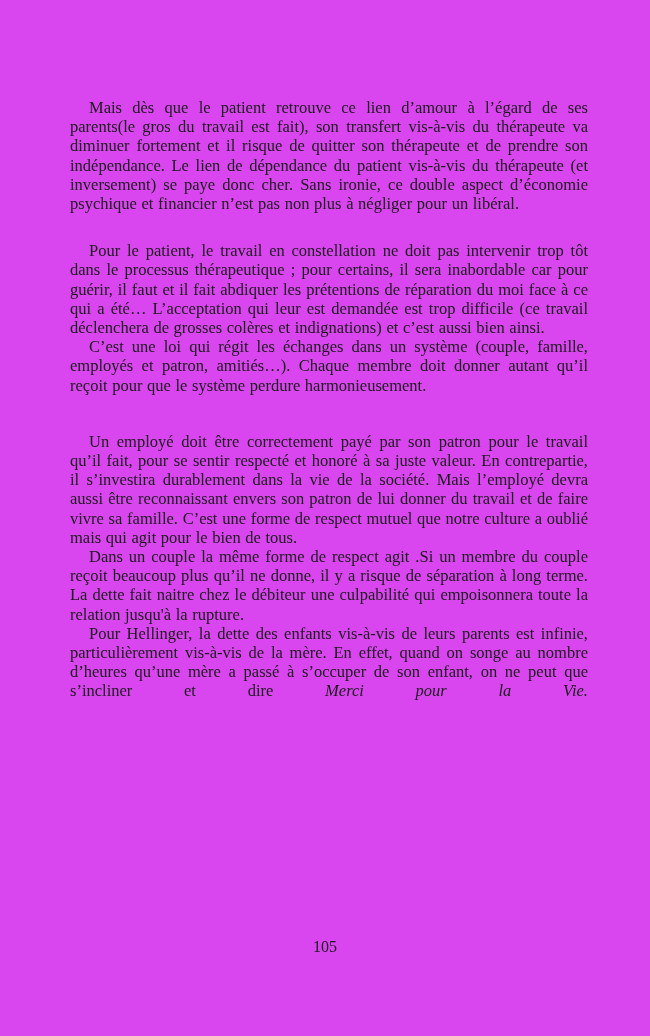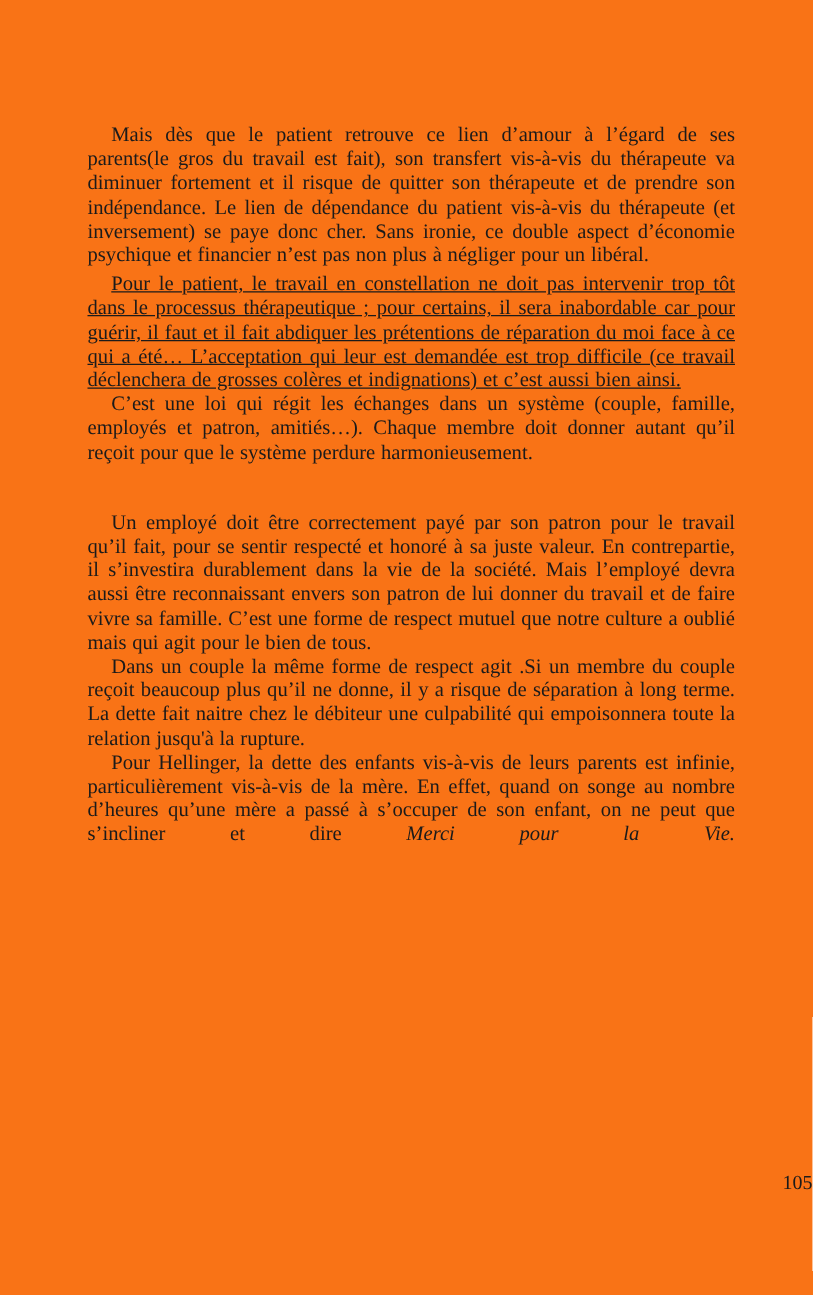--- a/index.html
+++ b/index.html
@@ -1,46 +1,46 @@
 <!DOCTYPE html>
 <html><head>
 <meta charset="utf-8">
 <style>
   html, body { margin: 0; padding: 0; background: #ffffff; }
   .page {
     position: relative;
     width: 650px;
     height: 1036px;
-    background: #f97316;
+    background: #d946ef;
     box-sizing: border-box;
     padding: 98px 62px 0 70px;
     font-family: "Liberation Serif", "DejaVu Serif", serif;
     color: #1b1b1b;
     overflow: hidden;
   }
   .text-block { width: 518px; }
   .para {
     margin: 0;
     font-size: 16.5px;
     line-height: 19.2px;
     text-align: justify;
     text-indent: 19px;
     word-spacing: 0.5px;
   }
-  .gap-sm { margin-top: 4px; text-decoration: underline; }
+  .gap-sm { margin-top: 28px; }
   .gap-md { }
   .gap-lg { margin-top: 37px; font-family: Liberation Serif, serif; }
   .last-justify { text-align-last: justify; }
   .para em { }
   .page-number {
     position: absolute;
     left: 0;
     right: 0;
     bottom: 80px;
-    text-align: right;
+    text-align: center;
     font-size: 16px;
     color: #1b1b1b;
   }
 </style>
 </head>
 <body>
 
 <div class="page">
   <div class="text-block">
     <p class="para">Mais dès que le patient retrouve ce lien d’amour à l’égard de ses parents(le gros du travail est fait), son transfert vis-à-vis du thérapeute va diminuer fortement et il risque de quitter son thérapeute et de prendre son indépendance. Le lien de dépendance du patient vis-à-vis du thérapeute (et inversement) se paye donc cher. Sans ironie, ce double aspect d’économie psychique et financier n’est pas non plus à négliger pour un libéral.</p>

